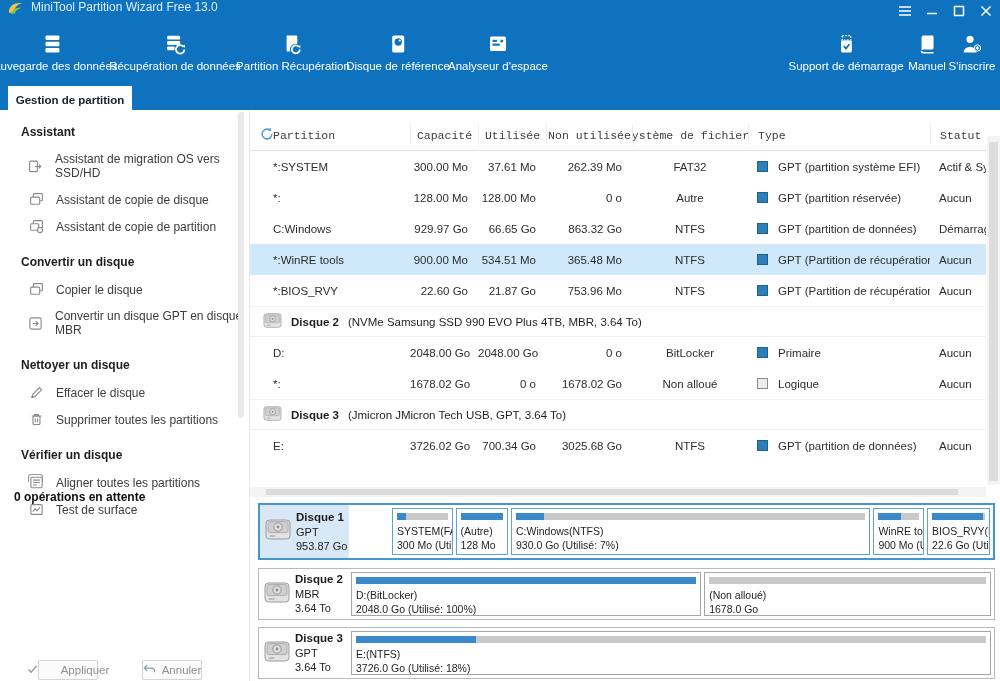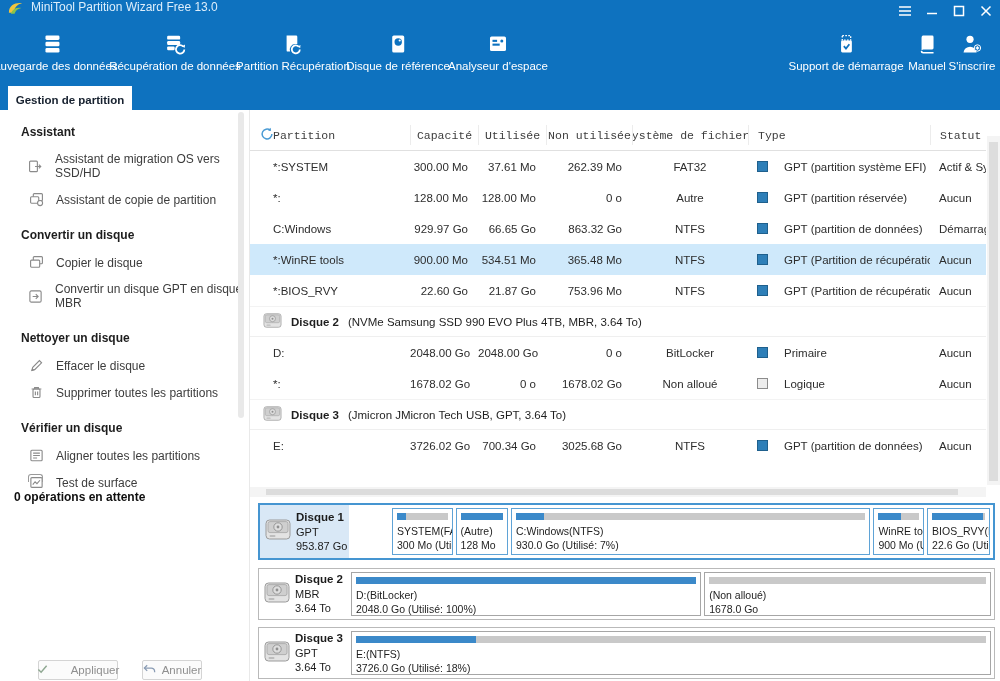--- a/index.html
+++ b/index.html
@@ -23,40 +23,40 @@
 
   
   .sidebar{position:absolute;top:110px;left:0;width:250px;bottom:0;background:#fff;border-right:1px solid #e9e9e9;box-sizing:border-box;}
   .sb-title{font-weight:bold;font-size:12px;color:#1d1d1d;margin:15px 0 7px 21px;}
   .sb-item{display:flex;align-items:center;gap:12px;padding:6px 0 6px 28px;font-size:12px;color:#3c3c3c;cursor:default;}
   .sb-item .icon{width:16px;display:flex;justify-content:center;}
   .sb-scrollthumb{position:absolute;right:5px;top:2px;width:6px;height:306px;background:#e9e9e9;border-radius:3px;}
   .clipped-icon{position:absolute;left:28px;top:364px;width:13px;height:7px;border:1.2px solid #9a9a9a;border-bottom:none;border-radius:3px 3px 0 0;}
   .pending{position:absolute;left:14px;top:380px;font-weight:bold;font-size:12px;color:#0f0f0f;}
   .btn{position:absolute;display:flex;align-items:center;justify-content:center;gap:6px;height:20px;border:1px solid #d4d4d4;background:#fbfbfb;color:#8f8f8f;font-size:11.5px;border-radius:2px;box-sizing:border-box;}
-  .btn-apply{left:38px;top:550px;width:80px;gap:23px;}
+  .btn-apply{left:38px;top:550px;width:60px;gap:23px;}
   .btn-cancel{left:142px;top:550px;width:60px;}
 
   
   .ptable{position:absolute;left:250px;top:110px;width:750px;height:387px;background:#fff;}
   .thead{position:absolute;top:10px;left:0;width:736px;height:31px;display:grid;grid-template-columns:160px 68px 68px 86px 116px 182px 1fr;align-items:center;border-bottom:1px solid #e0e0e0;color:#3d3d3d;font-size:11.5px;box-sizing:border-box;font-family:Liberation Mono, monospace;}
   .th{height:20px;display:flex;align-items:center;overflow:hidden;white-space:nowrap;}
   .th.sep{border-left:1px solid #ececec;}
   .th-partition{padding-left:23px;position:relative;}
   .th-partition .refresh{position:absolute;left:10px;top:2px;}
   .th-center{justify-content:center;}
   .th-left{padding-left:9px;}
   .rows{position:absolute;top:41px;left:0;width:736px;}
   .trow{height:31px;display:grid;grid-template-columns:160px 68px 68px 86px 116px 182px 1fr;align-items:center;font-size:11.5px;color:#2d2d2d;}
   .trow.selected{background:#cfe9fb;}
   .c{overflow:hidden;white-space:nowrap;}
   .c-part{padding-left:23px;}
   .c-num{text-align:right;padding-right:10px;}
   .c-fs{text-align:center;}
-  .c-type{display:flex;align-items:center;gap:16px;padding-left:9px;}
+  .c-type{display:flex;align-items:center;gap:10px;padding-left:9px;}
   .c-status{padding-left:9px;}
   .sq{width:9px;height:9px;background:#2e7fb8;border:1px solid #1f608d;flex:0 0 auto;}
   .sq.gray{background:#ededed;border-color:#8c8c8c;}
   .grow{height:31px;display:flex;align-items:center;gap:9px;padding-left:13px;border-bottom:1px solid #efefef;border-top:1px solid #f3f3f3;font-size:11.5px;color:#1f1f1f;box-sizing:border-box;}
   .grow .gname{font-weight:bold;}
   .vscroll{position:absolute;right:0;top:26px;width:13px;bottom:12px;background:#f4f4f4;}
   .vthumb{position:absolute;left:2px;right:2px;top:6px;bottom:4px;background:#ddd;}
   .hscroll{position:absolute;left:0;width:736px;bottom:0;height:10px;background:#f4f4f4;}
   .hthumb{position:absolute;top:2px;bottom:2px;left:16px;width:692px;background:#dcdcdc;}
 
@@ -223,20 +223,31 @@
               </g>
             </svg>
           </span>
           <span>Assistant de migration OS vers SSD/HD</span>
         </div>
         <div class="sb-item">
           <span class="icon">
             <svg width="15" height="15" viewBox="0 0 16 16">
               <g fill="#fff" stroke="#8a8a8a" stroke-width="1.2">
                 <rect x="4.6" y="1.7" width="9.7" height="7.6" rx="1"></rect>
+                <rect x="1.7" y="5.4" width="9.7" height="7.6" rx="1"></rect>
+              </g>
+            </svg>
+          </span>
+          <span>Assistant de copie de disque</span>
+        </div>
+        <div class="sb-item">
+          <span class="icon">
+            <svg width="15" height="15" viewBox="0 0 16 16">
+              <g fill="#fff" stroke="#8a8a8a" stroke-width="1.2">
+                <rect x="4.6" y="1.7" width="9.7" height="7.6" rx="1"></rect>
                 <rect x="1.7" y="5" width="8.7" height="7" rx="1"></rect>
                 <circle cx="11.8" cy="11.8" r="2.7"></circle>
               </g>
             </svg>
           </span>
           <span>Assistant de copie de partition</span>
         </div>
         <div class="sb-title">Convertir un disque</div>
         <div class="sb-item">
           <span class="icon">

